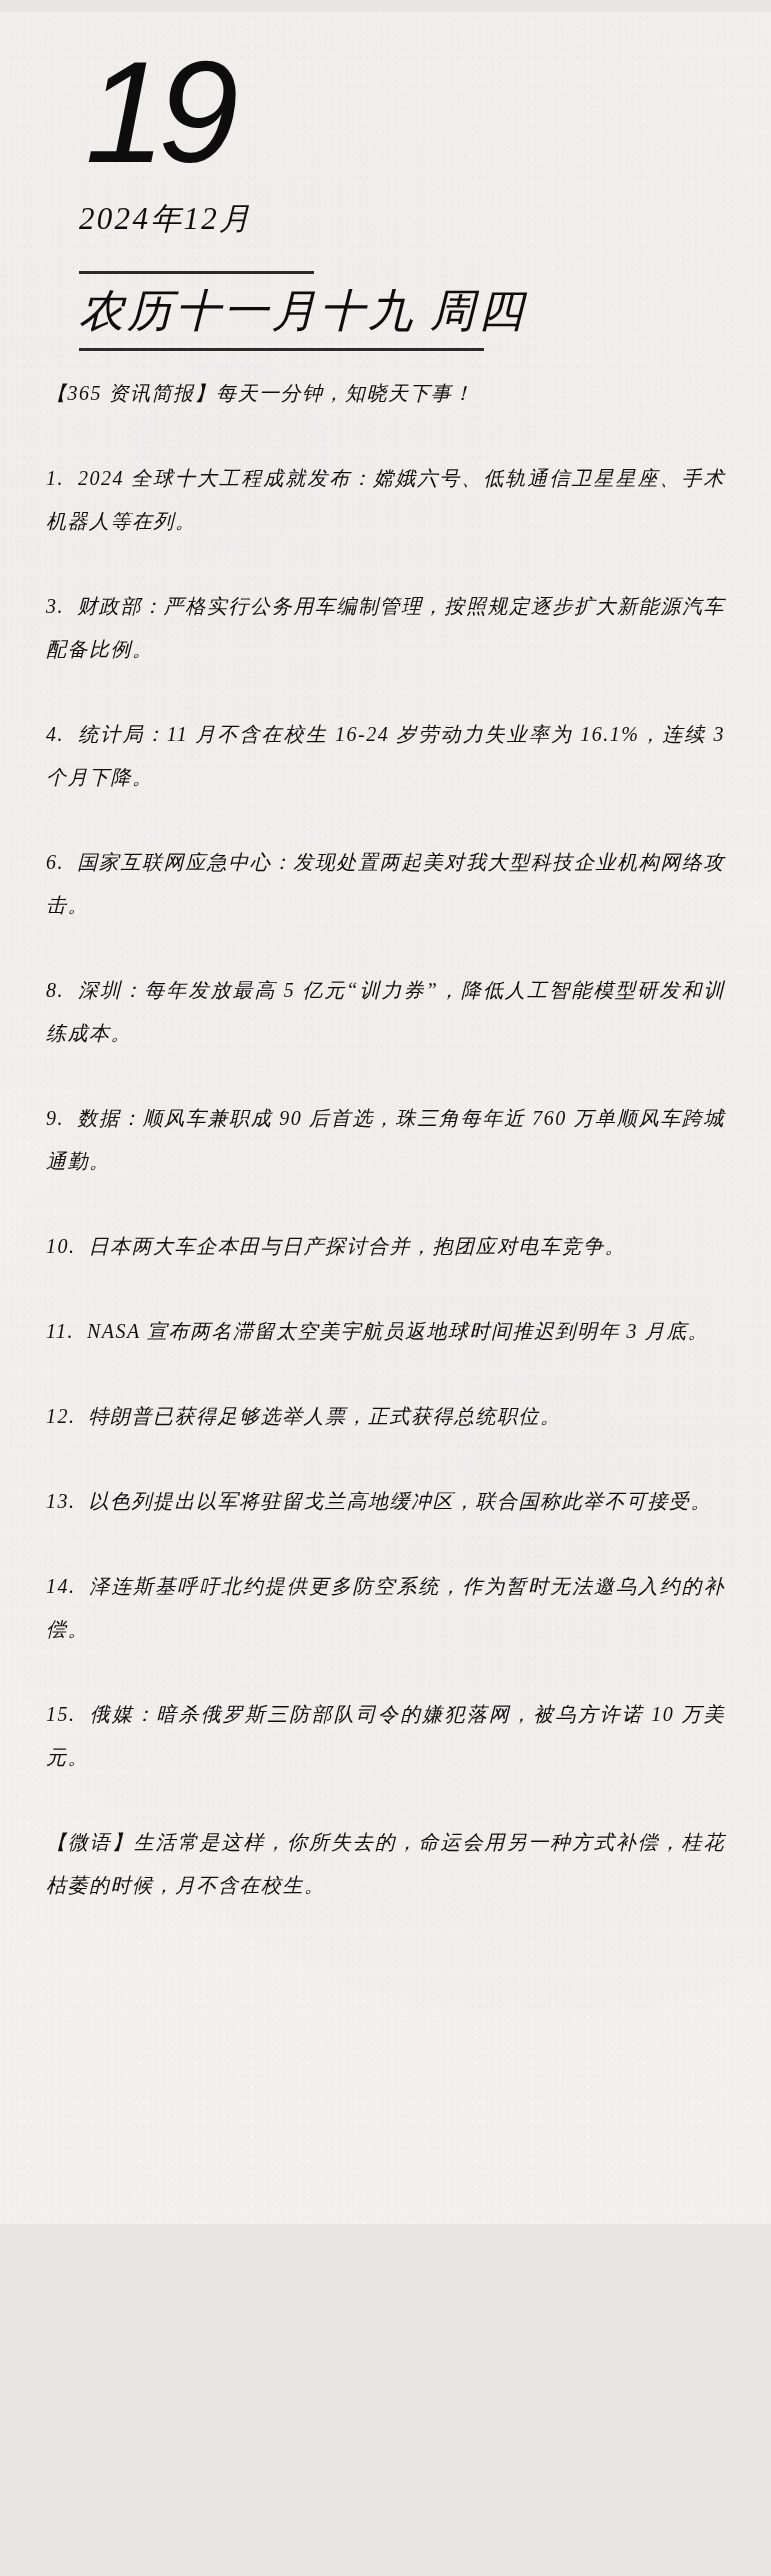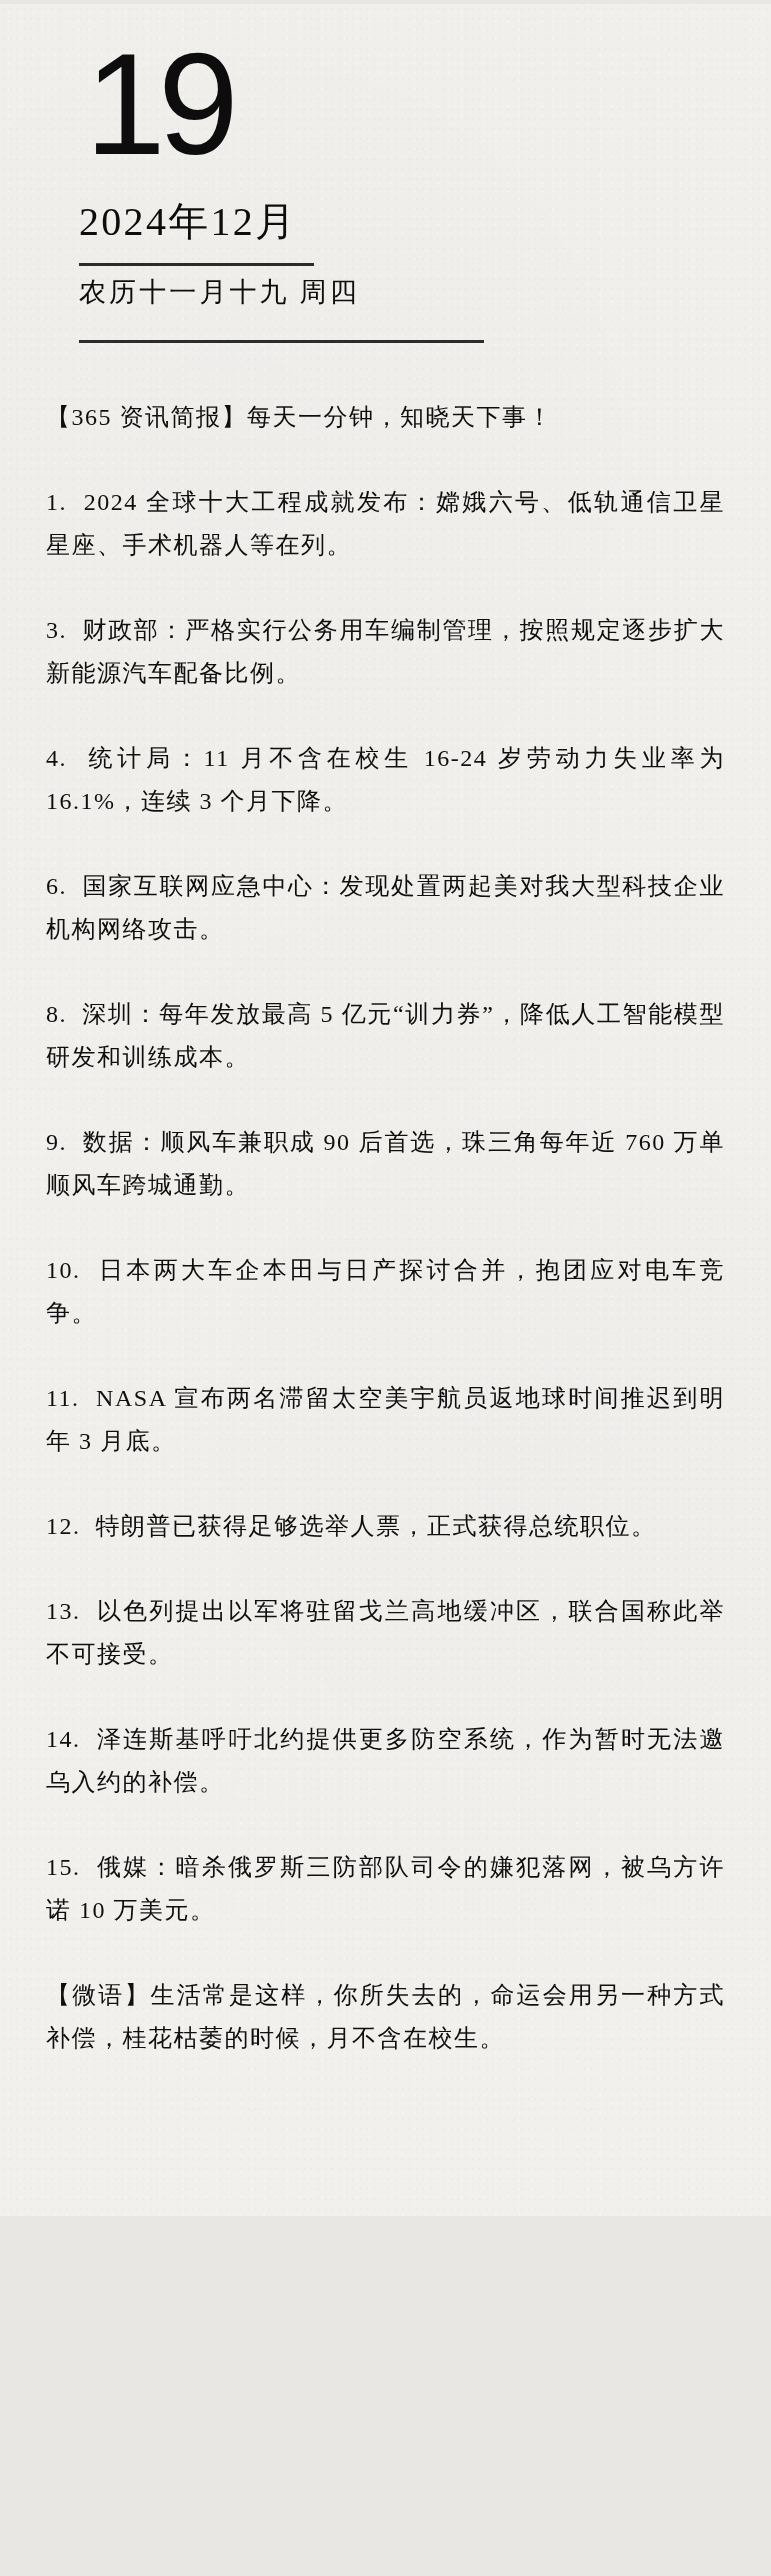--- a/index.html
+++ b/index.html
@@ -1,82 +1,83 @@
 <!DOCTYPE html>
 <html style="font-size:12.3px"><head>
 <meta charset="utf-8">
 <style>
   html, body { margin: 0; padding: 0; background: #e8e7e4; }
   .page {
     position: relative;
     width: 771px;
     height: 2212px;
-    margin: 4px auto;
+    margin: 12px auto;
     background-color: #f1f0ed;
     background-image:
       radial-gradient(rgba(0,0,0,0.022) 0.8px, transparent 1.2px),
       radial-gradient(rgba(255,255,255,0.5) 0.8px, transparent 1.2px),
       radial-gradient(circle at 30% 20%, rgba(0,0,0,0.012), transparent 45%),
       radial-gradient(circle at 70% 65%, rgba(0,0,0,0.012), transparent 45%);
     background-size: 7px 10px, 11.6px 8.5px, 100% 100%, 100% 100%;
     background-position: 0 0, 3.1px 4.6px, 0 0, 0 0;
     color: #111111;
     font-family: "Liberation Serif", "DejaVu Serif", serif;
     overflow: hidden;
+    font-style: italic;
   }
 
   .day-number {
     position: absolute;
     left: 85px;
     top: 28px;
     font-family: "Liberation Sans", "DejaVu Sans", sans-serif;
     font-size: 145px;
     font-weight: 400;
     line-height: 1;
     letter-spacing: -7.7px;
     color: #0d0d0d;
   }
 
   .month-line {
     position: absolute;
     left: 79px;
-    top: 194px;
-    font-size: 40px;
+    top: 188px;
+    font-size: 31px;
     letter-spacing: 2.3px;
     line-height: 1.2;
     color: #0d0d0d;
     white-space: nowrap;
   }
 
   .lunar-line {
     position: absolute;
     left: 79px;
     top: 272px;
-    font-size: 27px;
+    font-size: 45px;
     letter-spacing: 3.1px;
     line-height: 1.2;
     color: #0d0d0d;
     white-space: nowrap;
   }
 
   .rule {
     position: absolute;
     left: 79px;
     height: 3.1px;
     background: #2b2b2b;
   }
   .rule-month { top: 259px; width: 235px; }
   .rule-lunar { top: 336px; width: 405px; }
 
   .briefing {
     position: absolute;
     left: 46px;
-    top: 392px;
+    top: 360px;
     width: 679px;
-    font-size: 24px;
+    font-size: 20px;
     line-height: 43px;
     letter-spacing: 1.5px;
     text-align: justify;
     color: #0f0f0f;
   }
   .briefing p { margin: 0 0 42px 0; }
   .briefing p:last-child { margin-bottom: 0; }
 </style>
 </head>
 <body>

